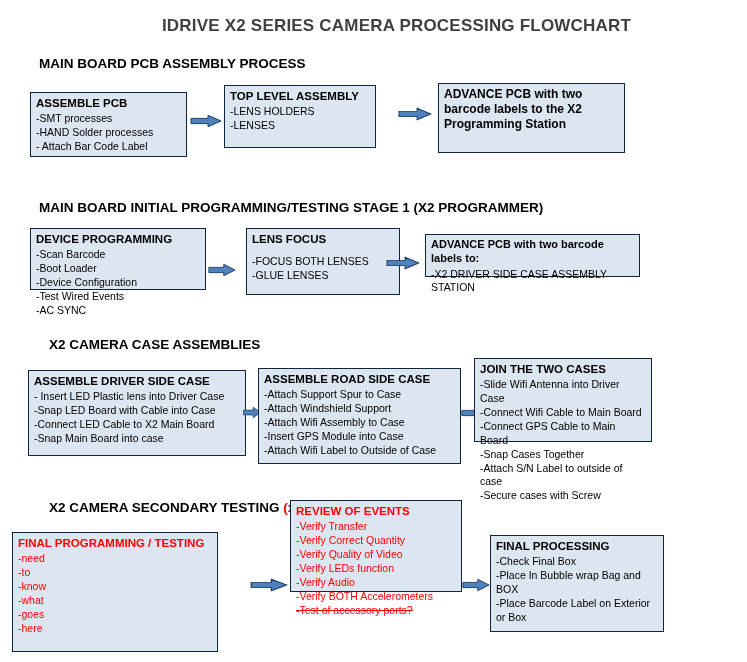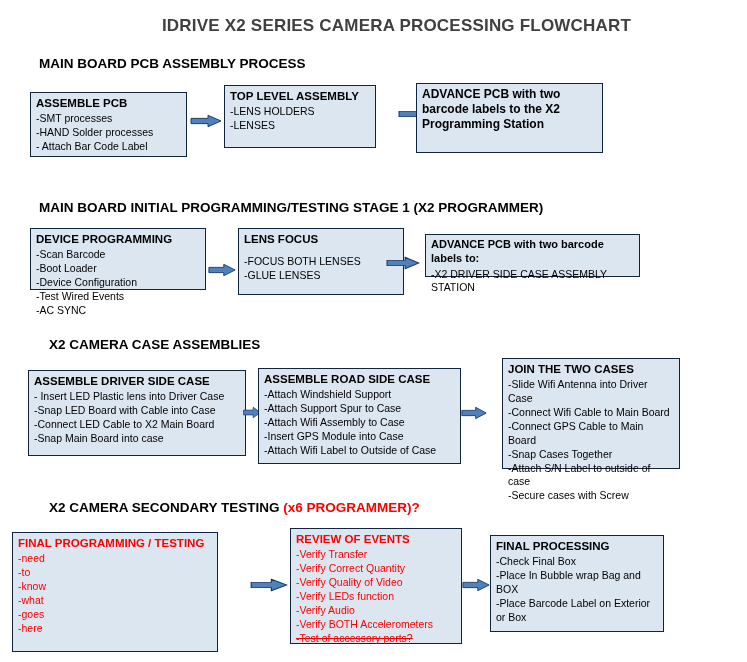--- a/index.html
+++ b/index.html
@@ -49,40 +49,40 @@
   <div class="box" style="left:224px;top:85px;width:152px;height:63px">
     <div class="box-title">TOP LEVEL ASSEMBLY</div>
     <div class="box-item">-LENS HOLDERS</div>
     <div class="box-item">-LENSES</div>
   </div>
 
   <svg class="arrow" style="left:398px;top:107px;width:34px;height:14px" viewBox="0 0 32 16" preserveAspectRatio="none">
     <path d="M1 5 H18 V1.5 L31 8 L18 14.5 V11 H1 Z" fill="#4f81bd" stroke="#17375d" stroke-width="1"></path>
   </svg>
 
-  <div class="box" style="left:416px;top:83px;width:187px;height:70px">
+  <div class="box" style="left:438px;top:83px;width:187px;height:70px">
     <div class="box-title" style="font-size:12px">ADVANCE PCB with two barcode labels to the X2 Programming Station</div>
   </div>
 
   <div class="sec-heading" style="left:20px;top:200px">MAIN BOARD INITIAL PROGRAMMING/TESTING STAGE 1 (X2 PROGRAMMER)</div>
 
   <div class="box" style="left:30px;top:228px;width:176px;height:62px">
     <div class="box-title">DEVICE PROGRAMMING</div>
     <div class="box-item">-Scan Barcode</div>
     <div class="box-item">-Boot Loader</div>
     <div class="box-item">-Device Configuration</div>
     <div class="box-item">-Test Wired Events</div>
     <div class="box-item">-AC SYNC</div>
   </div>
 
   <svg class="arrow" style="left:208px;top:263px;width:28px;height:14px" viewBox="0 0 32 16" preserveAspectRatio="none">
     <path d="M1 5 H18 V1.5 L31 8 L18 14.5 V11 H1 Z" fill="#4f81bd" stroke="#17375d" stroke-width="1"></path>
   </svg>
 
-  <div class="box" style="left:238px;top:228px;width:166px;height:67px">
+  <div class="box" style="left:246px;top:228px;width:154px;height:67px">
     <div class="box-title" style="margin-bottom:9px">LENS FOCUS</div>
     <div class="box-item">-FOCUS BOTH LENSES</div>
     <div class="box-item">-GLUE LENSES</div>
   </div>
 
   <svg class="arrow" style="left:386px;top:256px;width:34px;height:14px" viewBox="0 0 32 16" preserveAspectRatio="none">
     <path d="M1 5 H18 V1.5 L31 8 L18 14.5 V11 H1 Z" fill="#4f81bd" stroke="#17375d" stroke-width="1"></path>
   </svg>
 
   <div class="box" style="left:425px;top:234px;width:215px;height:43px">
@@ -99,32 +99,32 @@
     <div class="box-item">-Connect LED Cable to X2 Main Board</div>
     <div class="box-item">-Snap Main Board into case</div>
   </div>
 
   <svg class="arrow" style="left:243px;top:406px;width:18px;height:13px" viewBox="0 0 32 16" preserveAspectRatio="none">
     <path d="M1 5 H18 V1.5 L31 8 L18 14.5 V11 H1 Z" fill="#4f81bd" stroke="#17375d" stroke-width="1"></path>
   </svg>
 
   <div class="box" style="left:258px;top:368px;width:203px;height:96px">
     <div class="box-title">ASSEMBLE ROAD SIDE CASE</div>
+    <div class="box-item">-Attach Support Spur to Case</div>
     <div class="box-item">-Attach Windshield Support</div>
-    <div class="box-item">-Attach Support Spur to Case</div>
     <div class="box-item">-Attach Wifi Assembly to Case</div>
     <div class="box-item">-Insert GPS Module into Case</div>
     <div class="box-item">-Attach Wifi Label to Outside of Case</div>
   </div>
 
   <svg class="arrow" style="left:461px;top:406px;width:26px;height:14px" viewBox="0 0 32 16" preserveAspectRatio="none">
     <path d="M1 5 H18 V1.5 L31 8 L18 14.5 V11 H1 Z" fill="#4f81bd" stroke="#17375d" stroke-width="1"></path>
   </svg>
 
-  <div class="box" style="left:502px;top:358px;width:178px;height:111px">
+  <div class="box" style="left:474px;top:358px;width:178px;height:84px">
     <div class="box-title">JOIN THE TWO CASES</div>
     <div class="box-item">-Slide Wifi Antenna into Driver Case</div>
     <div class="box-item">-Connect Wifi Cable to Main Board</div>
     <div class="box-item">-Connect GPS Cable to Main Board</div>
     <div class="box-item">-Snap Cases Together</div>
     <div class="box-item">-Attach S/N Label to outside of case</div>
     <div class="box-item">-Secure cases with Screw</div>
   </div>
 
   <div class="sec-heading" style="left:30px;top:500px">
@@ -139,21 +139,21 @@
     <div class="box-item">-know</div>
     <div class="box-item">-what</div>
     <div class="box-item">-goes</div>
     <div class="box-item">-here</div>
   </div>
 
   <svg class="arrow" style="left:250px;top:578px;width:38px;height:14px" viewBox="0 0 32 16" preserveAspectRatio="none">
     <path d="M1 5 H18 V1.5 L31 8 L18 14.5 V11 H1 Z" fill="#4f81bd" stroke="#17375d" stroke-width="1"></path>
   </svg>
 
-  <div class="box red-box" style="left:290px;top:528px;width:172px;height:116px">
+  <div class="box red-box" style="left:290px;top:500px;width:172px;height:92px">
     <div class="box-title">REVIEW OF EVENTS</div>
     <div class="box-item">-Verify Transfer</div>
     <div class="box-item">-Verify Correct Quantity</div>
     <div class="box-item">-Verify Quality of Video</div>
     <div class="box-item">-Verify LEDs function</div>
     <div class="box-item">-Verify Audio</div>
     <div class="box-item">-Verify BOTH Accelerometers</div>
     <div class="box-item strike">-Test of accessory ports?</div>
   </div>
 

